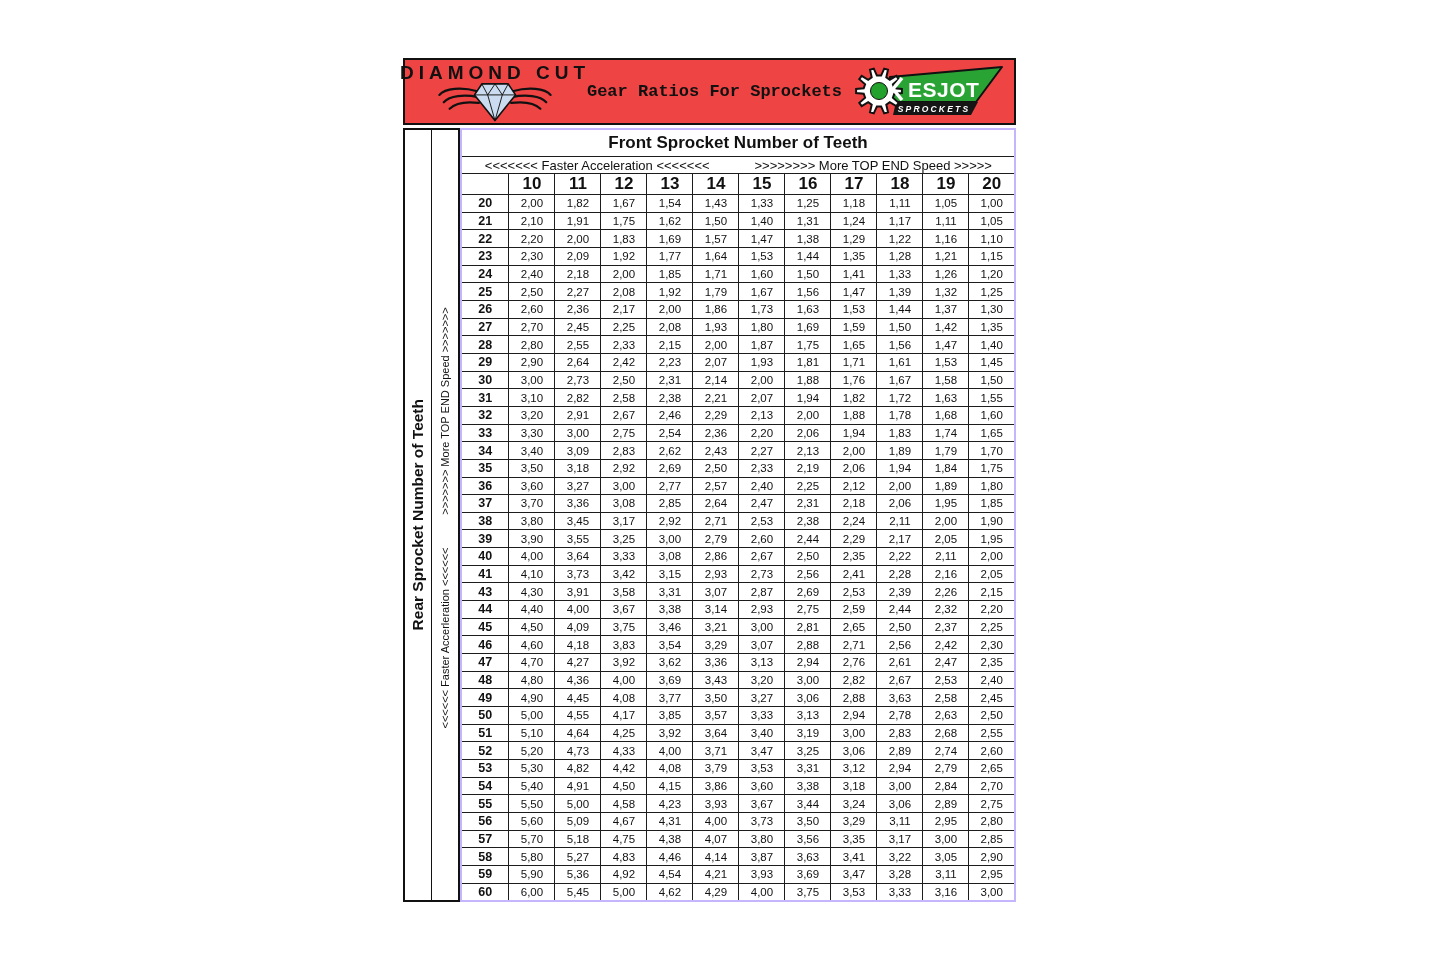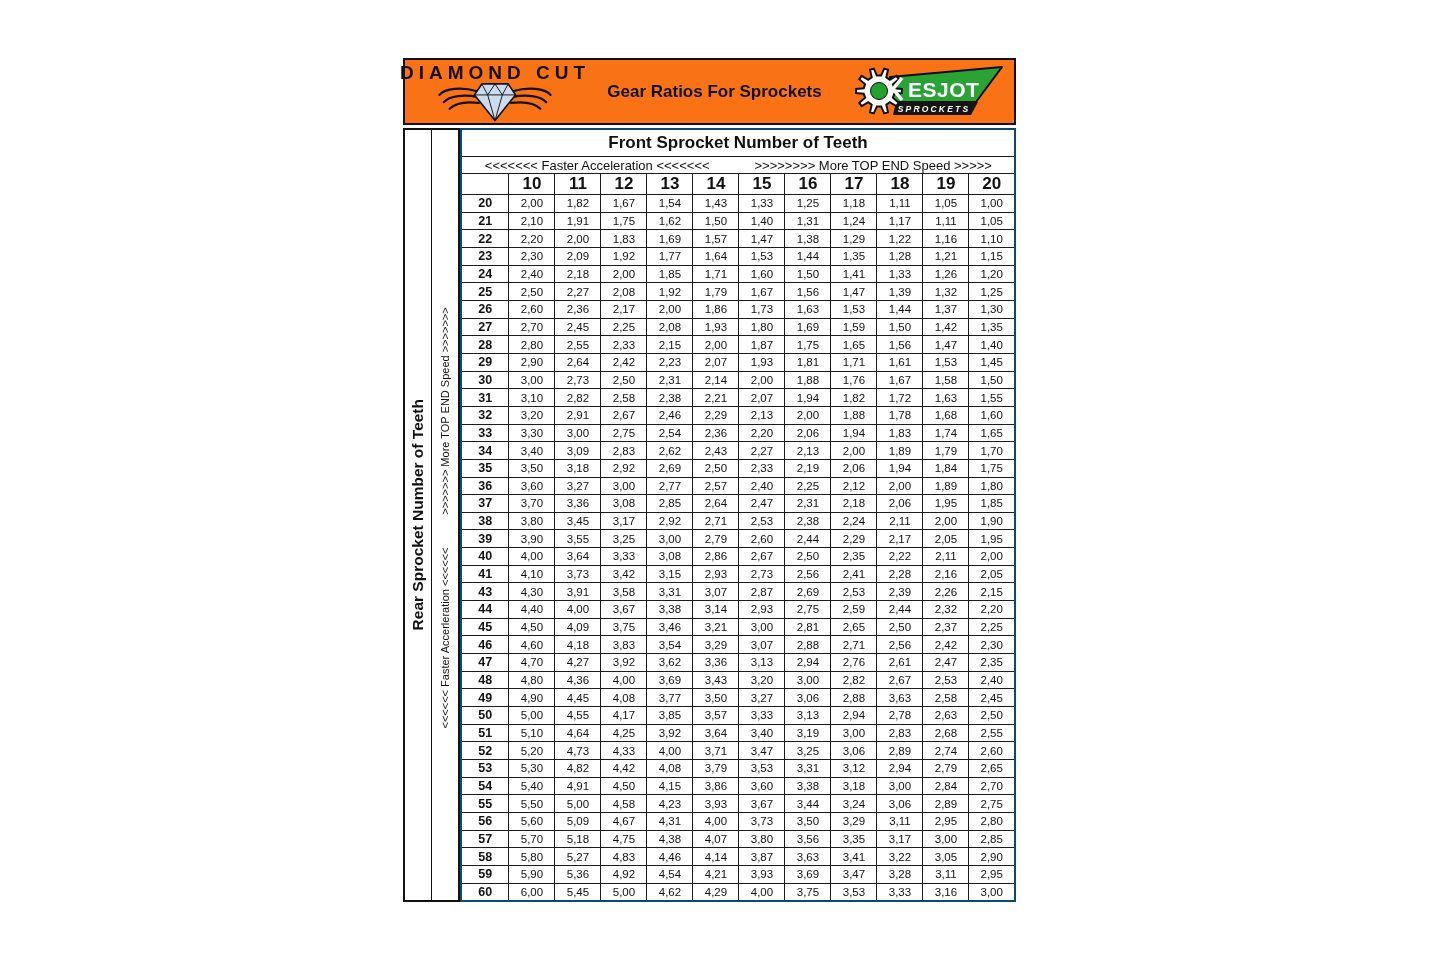--- a/index.html
+++ b/index.html
@@ -1,35 +1,35 @@
 <!DOCTYPE html>
 <html><head>
 <meta charset="utf-8">
 <style>
   html,body{margin:0;padding:0;background:#ffffff;}
   body{width:1445px;height:963px;position:relative;font-family:"Liberation Sans",sans-serif;color:#111;}
   .sheet{position:absolute;left:403px;top:58px;width:613px;}
   
-  .logo-bar{height:67px;border:2.5px solid #111;box-sizing:border-box;display:flex;align-items:center;background:#f97316;}
+  .logo-bar{height:67px;border:2.5px solid #111;box-sizing:border-box;display:flex;align-items:center;background:#ef4444;}
   .brand{width:180px;display:flex;flex-direction:column;align-items:center;justify-content:center;padding-top:2px;}
   .brand-text{font-weight:bold;font-size:19px;letter-spacing:5px;line-height:1;white-space:nowrap;}
   .brand svg{margin-top:-1px;}
-  .sheet-title{flex:1;text-align:center;font-weight:bold;font-size:17px;}
+  .sheet-title{flex:1;text-align:center;font-weight:bold;font-size:17px;font-family:Liberation Mono, monospace;}
   .esjot-wrap{width:170px;display:flex;justify-content:center;align-items:center;}
   
   .main{display:flex;margin-top:3px;height:774px;}
   .col-rear{width:30px;box-sizing:border-box;border:2px solid #111;border-right-width:1px;display:flex;align-items:center;justify-content:center;background:#fff;}
   .col-rear .vtext{writing-mode:vertical-rl;transform:rotate(180deg);font-weight:bold;font-size:15.5px;white-space:nowrap;}
   .col-note{width:29px;box-sizing:border-box;border:2px solid #111;border-left-width:0;position:relative;background:#fff;}
   .col-note .vnote{position:absolute;left:50%;writing-mode:vertical-rl;transform:translate(-50%,-50%) rotate(180deg);font-size:11px;white-space:nowrap;}
   .vnote.note-top{top:36.5%;}
   .vnote.note-bottom{top:66%;}
   
   table.ratios{width:554px;border-collapse:collapse;table-layout:fixed;background:#fff;}
-  table.ratios{border:2px solid #0c4a6e;}
+  table.ratios{border:2px solid #c4b5fd;}
   table.ratios th,table.ratios td{border:1px solid #1c1c1c;padding:0;text-align:center;vertical-align:middle;}
   tr.front-header-row th{height:26px;font-size:17px;font-weight:bold;}
   tr.arrows-row td{height:16px;position:relative;font-size:13px;}
   .arrow-note{position:absolute;top:50%;transform:translate(-50%,-50%);white-space:nowrap;}
   .arrow-note.left{left:24.5%;}
   .arrow-note.right{left:74.5%;}
   tr.cols-row th{height:18px;font-size:17px;font-weight:bold;}
   tbody.data tr{height:17.37px;}
   tbody.data th{font-size:12.5px;font-weight:bold;}
   tbody.data td{font-size:11.5px;font-weight:normal;}

